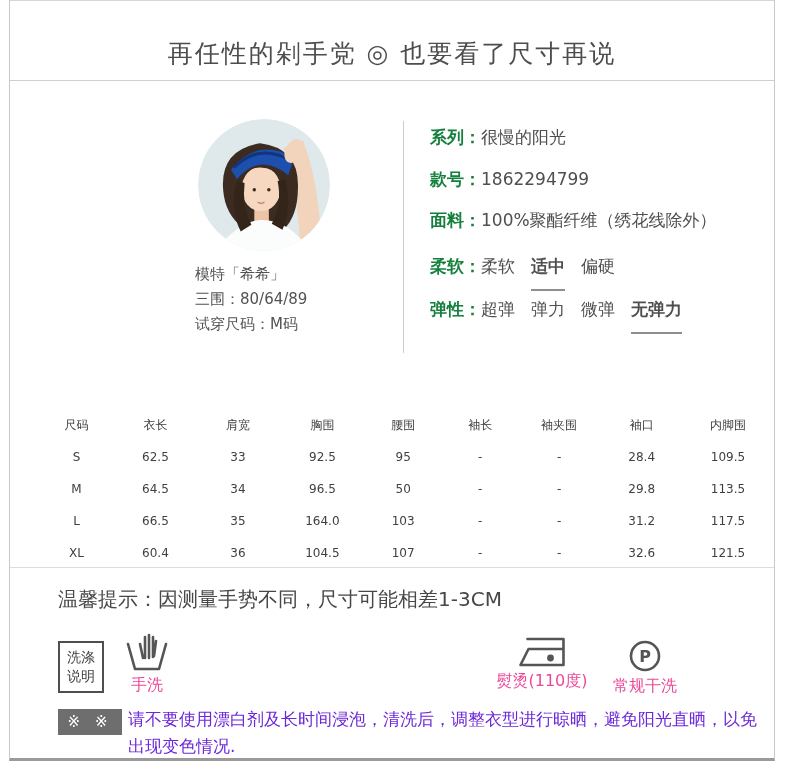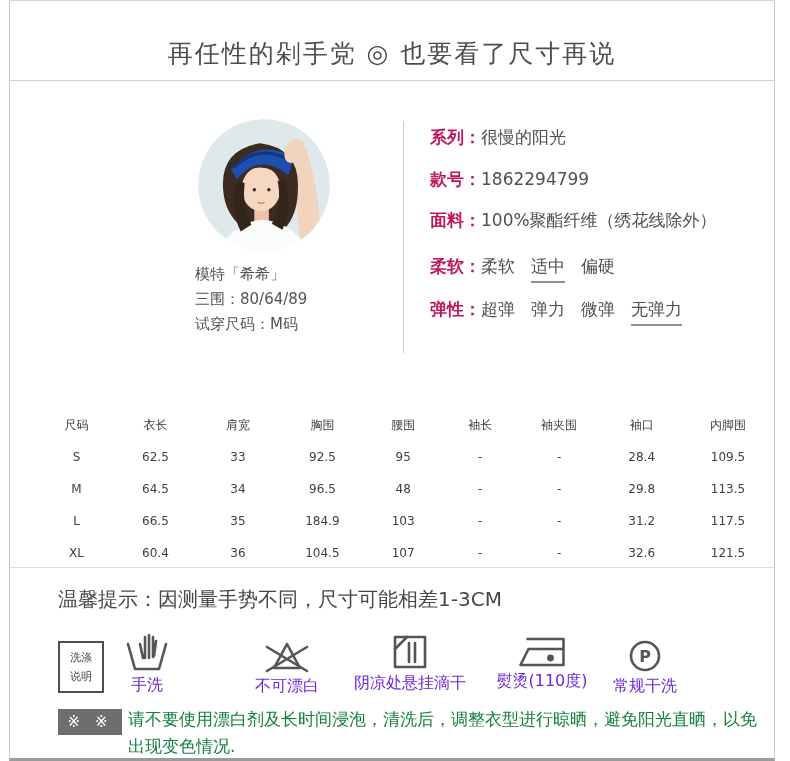--- a/index.html
+++ b/index.html
@@ -11,38 +11,38 @@
   }
   
   .header { position:absolute; top:0; left:0; width:100%; height:80px; border-bottom:1px solid #cfcfcf; }
   .header-title { position:absolute; top:36px; width:100%; text-align:center; font-size:25px; color:#4d4d4d; letter-spacing:2px; }
   
   .photo { position:absolute; left:188px; top:118px; width:132px; height:132px; border-radius:50%; overflow:hidden; }
   .model-info { position:absolute; left:185px; top:261px; font-size:15px; color:#525252; line-height:25px; }
   .vdivider { position:absolute; left:393px; top:120px; width:1px; height:232px; background:#cccccc; }
   .product-info { position:absolute; left:420px; top:125px; font-size:17px; color:#4f4f4f; }
   .info-row { position:absolute; left:0; white-space:nowrap; }
-  .info-row .lbl { font-weight:bold; color:#be185d; }
+  .info-row .lbl { font-weight:bold; color:#15803d; }
   .opt { display:inline-block; margin-right:16px; }
-  .opt.selected { border-bottom:2px solid #8f8f8f; padding-bottom:3px; }
+  .opt.selected { border-bottom:2px solid #8f8f8f; padding-bottom:11px;font-weight:bold; }
   
   .size-table { position:absolute; left:28px; top:408px; width:734px; border-collapse:collapse; table-layout:fixed; }
   .size-table th, .size-table td { height:32px; text-align:center; font-size:12px; font-weight:normal; color:#404040; padding:0; }
   
   .hdivider { position:absolute; left:0; top:566px; width:100%; height:1px; background:#dddddd; }
   .tip { position:absolute; left:48px; top:585px; font-size:20px; color:#474747; }
   
-  .care-box { position:absolute; left:48px; top:640px; width:46px; height:52px; border:2px solid #4f4f4f; display:flex; flex-direction:column; align-items:center; justify-content:center; font-size:11px; line-height:19px; color:#3f3f3f; }
+  .care-box { position:absolute; left:48px; top:640px; width:46px; height:52px; border:2px solid #4f4f4f; display:flex; flex-direction:column; align-items:center; justify-content:center; font-size:14px; line-height:19px; color:#3f3f3f; }
   .care-item { position:absolute; transform:translateX(-50%); text-align:center; }
   .care-item .icon { display:block; height:40px; }
-  .care-item .care-label { display:block; margin-top:3px; font-size:16px; color:#6d28d9; white-space:nowrap; }
+  .care-item .care-label { display:block; margin-top:3px; font-size:16px; color:#ec4899; white-space:nowrap; }
   svg.glyph { stroke:#555555; fill:none; stroke-width:2.6; stroke-linecap:round; stroke-linejoin:round; }
   
   .badge { position:absolute; left:48px; top:708px; width:64px; height:26px; background:#6e6e6e; color:#ffffff; font-size:15px; letter-spacing:5px; text-align:center; line-height:26px; }
-  .note-text { position:absolute; left:118px; top:705px; width:630px; font-size:17px; line-height:27px; color:#15803d; }
+  .note-text { position:absolute; left:118px; top:705px; width:630px; font-size:17px; line-height:27px; color:#6d28d9; }
 </style>
 </head>
 <body>
 
 <div class="page">
 
   <div class="header">
     <div class="header-title">再任性的剁手党 ◎ 也要看了尺寸再说</div>
   </div>
 
@@ -134,31 +134,31 @@
           <td>-</td>
           <td>-</td>
           <td>28.4</td>
           <td>109.5</td>
       </tr>
       <tr>
         <td>M</td>
           <td>64.5</td>
           <td>34</td>
           <td>96.5</td>
-          <td>48</td>
+          <td>50</td>
           <td>-</td>
           <td>-</td>
           <td>29.8</td>
           <td>113.5</td>
       </tr>
       <tr>
         <td>L</td>
           <td>66.5</td>
           <td>35</td>
-          <td>184.9</td>
+          <td>164.0</td>
           <td>103</td>
           <td>-</td>
           <td>-</td>
           <td>31.2</td>
           <td>117.5</td>
       </tr>
       <tr>
         <td>XL</td>
           <td>60.4</td>
           <td>36</td>
@@ -184,40 +184,21 @@
   <div class="care-item" style="left:137px; top:631px">
     <span class="icon">
       <svg class="glyph" width="44" height="40" viewBox="0 0 44 40">
         <polyline points="3,12 10,37 34,37 41,12"></polyline>
         <path d="M15,12 L18,26 M20,5 V26 M24,3 V26 M28,5 V25 M31,9 L29,24"></path>
       </svg>
     </span>
     <span class="care-label">手洗</span>
   </div>
 
-  <div class="care-item" style="left:277px; top:638px">
-    <span class="icon" style="height:34px">
-      <svg class="glyph" width="52" height="34" viewBox="0 0 52 34">
-        <path d="M26,5 L13,29 H39 Z"></path>
-        <path d="M6,8 L46,32 M46,8 L6,32"></path>
-      </svg>
-    </span>
-    <span class="care-label">不可漂白</span>
-  </div>
-
-  <div class="care-item" style="left:400px; top:633px">
-    <span class="icon" style="height:36px">
-      <svg class="glyph" width="36" height="36" viewBox="0 0 36 36">
-        <rect x="3" y="3" width="30" height="30"></rect>
-        <path d="M3,15 L15,3"></path>
-        <path d="M17,9 V28 M23,9 V28"></path>
-      </svg>
-    </span>
-    <span class="care-label">阴凉处悬挂滴干</span>
-  </div>
+
 
   <div class="care-item" style="left:532px; top:635px">
     <span class="icon" style="height:32px">
       <svg class="glyph" width="50" height="32" viewBox="0 0 50 32">
         <path d="M10,3 H46 V29 H3 L11,13 H46"></path>
         <circle cx="33" cy="22" r="3.4" fill="#555555" stroke="none"></circle>
       </svg>
     </span>
     <span class="care-label">熨烫(110度)</span>
   </div>

